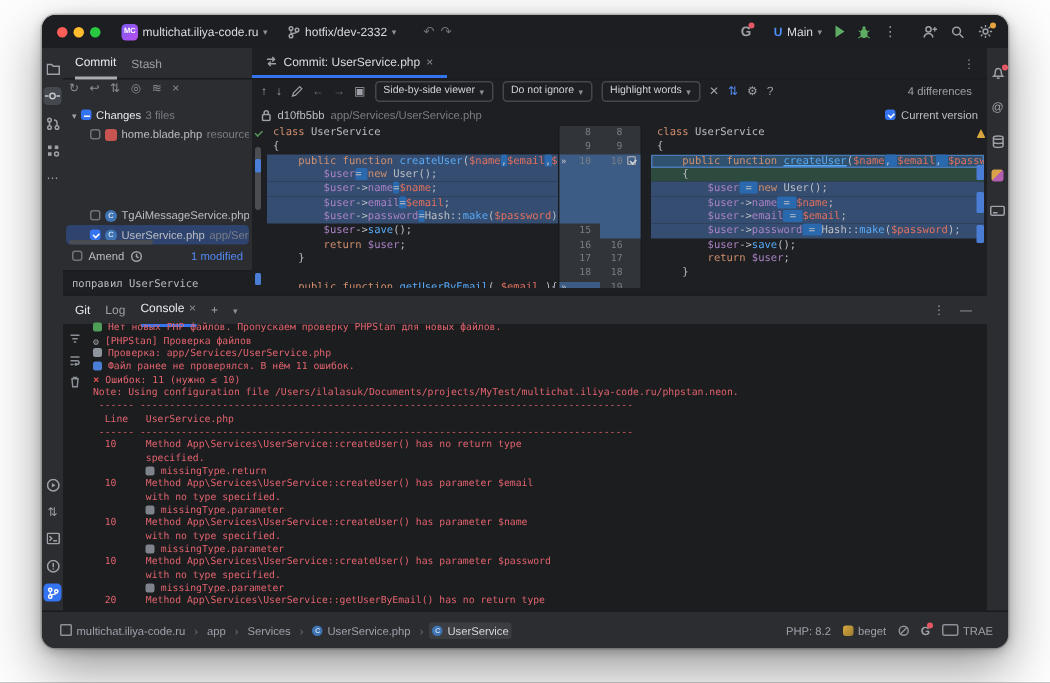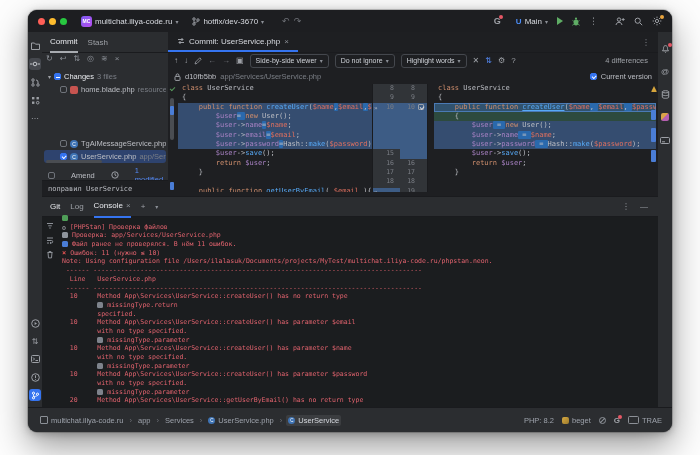--- a/index.html
+++ b/index.html
@@ -41,21 +41,21 @@
   .cb{width:7px;height:7px;border:1px solid #6f737a;border-radius:2px;box-sizing:border-box;flex:none;position:relative}
   .cb.on{background:#3574f0;border-color:#3574f0}
   .cb.on::after{content:"";position:absolute;left:1.4px;top:1.2px;width:3.4px;height:1.8px;border-left:1px solid #fff;border-bottom:1px solid #fff;transform:rotate(-45deg)}
   .cb.ind::after{content:"";position:absolute;left:1px;top:2.5px;width:3.6px;height:1.4px;background:#fff}
   .cb.ind{background:#3574f0;border-color:#3574f0}
   .fic{width:8px;height:8px;border-radius:50%;flex:none;display:flex;align-items:center;justify-content:center;font-size:5px;color:#fff}
   .fic.class{background:#3f74b5}
   .fic.blade{background:#c75450;border-radius:2px}
   .gray{color:#7a7e85}
   .hsb{position:absolute;left:4px;top:128px;width:56px;height:3px;border-radius:2px;background:#4a4d52}
-  .amend{position:absolute;left:6px;top:134px;width:114px;display:flex;align-items:center;gap:16px;font-size:7.5px;color:#bcbec4}
+  .amend{position:absolute;left:6px;top:134px;width:114px;display:flex;align-items:center;gap:4px;font-size:7.5px;color:#bcbec4}
   .mod{margin-left:auto;color:#548af7}
   .msg{position:absolute;left:0;top:148px;width:126px;height:22px;background:#1e1f22;border-top:1px solid #1a1b1e;border-bottom:1px solid #1a1b1e;
       font-family:"DejaVu Sans Mono",monospace;font-size:7px;color:#bcbec4;padding:4px 0 0 6px;box-sizing:border-box}
   
   .editor{position:absolute;left:140px;top:22px;width:490px;height:164px;background:#1e1f22}
   .tabbar{position:absolute;left:0;top:0;width:100%;height:20px;border-bottom:1px solid #1a1b1e;display:flex;align-items:center}
   .etab{height:20px;display:flex;align-items:center;gap:4px;padding:0 9px;border-bottom:2px solid #3574f0;color:#d7dae0;font-size:8px;box-sizing:border-box}
   .etab .x{color:#8c9097;font-size:8px}
   .tabmore{margin-left:auto;color:#8c9097;padding-right:8px;font-size:8px}
   .dtools{position:absolute;left:6px;top:20px;width:478px;height:17px;display:flex;align-items:center;gap:6px;color:#9da0a6;font-size:8px}
@@ -135,21 +135,21 @@
       </span>
       <span class="tb-item" style="margin-left:10px">
         <span>
             <svg width="8" height="9" viewBox="0 0 8 9">
               <circle cx="2" cy="2" r="1.2" fill="none" stroke="#9da0a6"></circle>
               <circle cx="2" cy="7" r="1.2" fill="none" stroke="#9da0a6"></circle>
               <circle cx="6" cy="3" r="1.2" fill="none" stroke="#9da0a6"></circle>
               <path d="M2 3.2v2.6M2 5.4c2.6 0 4-.8 4-1.2" fill="none" stroke="#9da0a6" stroke-width=".8"></path>
             </svg>
           </span>
-        <span>hotfix/dev-3670</span>
+        <span>hotfix/dev-2332</span>
         <span class="caret">▾</span>
       </span>
       <span class="dimtxt" style="margin-left:14px;font-size:9px">↶</span>
       <span class="dimtxt" style="font-size:9px">↷</span>
     </div>
     <div class="tb-right">
       <span class="icnwrap">
           <span class="gtxt">G</span>
           <span class="badge r-red"></span>
         </span>
@@ -499,20 +499,21 @@
             </div>
           </div>
       </div>
       <div class="pane" id="pane-right">
           <div class="crow "><span class="tk-k">class</span><span class="tk-t"> UserService</span></div>
           <div class="crow "><span class="tk-t">{</span></div>
           <div class="crow chg sel"><span class="tk-t">    </span><span class="tk-k">public</span><span class="tk-t"> </span><span class="tk-k">function</span><span class="tk-t"> </span><span class="tk-fu">createUser</span><span class="tk-t">(</span><span class="tk-p">$name</span><span class="tk-t tk-h">, </span><span class="tk-p">$email</span><span class="tk-t tk-h">, </span><span class="tk-p">$password</span></div>
           <div class="crow grn"><span class="tk-t">    {</span></div>
           <div class="crow chg"><span class="tk-t">        </span><span class="tk-v">$user</span><span class="tk-t tk-h"> = </span><span class="tk-k">new</span><span class="tk-t"> User();</span></div>
           <div class="crow chg"><span class="tk-t">        </span><span class="tk-v">$user</span><span class="tk-t">-&gt;</span><span class="tk-v">name</span><span class="tk-t tk-h"> = </span><span class="tk-p">$name</span><span class="tk-t">;</span></div>
+          <div class="crow chg"><span class="tk-t">        </span><span class="tk-v">$user</span><span class="tk-t">-&gt;</span><span class="tk-v">email</span><span class="tk-t tk-h"> = </span><span class="tk-p">$email</span><span class="tk-t">;</span></div>
           <div class="crow chg"><span class="tk-t">        </span><span class="tk-v">$user</span><span class="tk-t">-&gt;</span><span class="tk-v">password</span><span class="tk-t tk-h"> = </span><span class="tk-t">Hash</span><span class="tk-t">::</span><span class="tk-f">make</span><span class="tk-t">(</span><span class="tk-p">$password</span><span class="tk-t">);</span></div>
           <div class="crow "><span class="tk-t">        </span><span class="tk-v">$user</span><span class="tk-t">-&gt;</span><span class="tk-f">save</span><span class="tk-t">();</span></div>
           <div class="crow "><span class="tk-t">        </span><span class="tk-k">return</span><span class="tk-t"> </span><span class="tk-v">$user</span><span class="tk-t">;</span></div>
           <div class="crow "><span class="tk-t">    }</span></div>
           <div class="crow "></div>
         </div>
       <div class="errstripe">
         <span class="mark" style="left:1px;top:2px;width:0;height:0;border-left:3.5px solid transparent;border-right:3.5px solid transparent;border-bottom:6px solid #d6a53c"></span>
         <span class="mark" style="left:1px;top:26px;width:5px;height:10px;background:#4a7dd6"></span>
         <span class="mark" style="left:1px;top:44px;width:5px;height:14px;background:#4a7dd6"></span>
@@ -548,32 +549,32 @@
             <path d="M5 6l-1 .9 1 .9" fill="none" stroke="#8c9097"></path>
           </svg>
         </span>
       <span>
           <svg width="8" height="9" viewBox="0 0 8 9">
             <path d="M1.5 2.5h5M3 2.5V1.6h2v.9M2 2.5l.5 5.4h3l.5-5.4" fill="none" stroke="#8c9097"></path>
           </svg>
         </span>
     </div>
     <div class="console" id="console-lines" style="margin-top: -3px;">
-        <div class="cline"><span class="ci green"></span></div>
+        <div class="cline"><span class="ci green"></span><span>Нет новых PHP файлов. Пропускаем проверку PHPStan для новых файлов.</span></div>
         <div class="cline"><span class="ci gear">⚙</span><span>[PHPStan] Проверка файлов</span></div>
         <div class="cline"><span class="ci file"></span><span>Проверка: app/Services/UserService.php</span></div>
         <div class="cline"><span class="ci blue"></span><span>Файл ранее не проверялся. В нём 11 ошибок.</span></div>
         <div class="cline"><span class="cx">×</span><span>Ошибок: 11 (нужно ≤ 10)</span></div>
         <div class="cline"><span>Note: Using configuration file /Users/ilalasuk/Documents/projects/MyTest/multichat.iliya-code.ru/phpstan.neon.</span></div>
         <div class="cline"><span> ------ ------------------------------------------------------------------------------------</span></div>
         <div class="cline"><span>  Line   UserService.php</span></div>
         <div class="cline"><span> ------ ------------------------------------------------------------------------------------</span></div>
         <div class="cline"><span>  10     Method App\Services\UserService::createUser() has no return type</span></div>
+        <div class="cline"><span>         specified.</span></div>
         <div class="cline"><span>         </span><span class="ci tag"></span><span>missingType.return</span></div>
-        <div class="cline"><span>         specified.</span></div>
         <div class="cline"><span>  10     Method App\Services\UserService::createUser() has parameter $email</span></div>
         <div class="cline"><span>         with no type specified.</span></div>
         <div class="cline"><span>         </span><span class="ci tag"></span><span>missingType.parameter</span></div>
         <div class="cline"><span>  10     Method App\Services\UserService::createUser() has parameter $name</span></div>
         <div class="cline"><span>         with no type specified.</span></div>
         <div class="cline"><span>         </span><span class="ci tag"></span><span>missingType.parameter</span></div>
         <div class="cline"><span>  10     Method App\Services\UserService::createUser() has parameter $password</span></div>
         <div class="cline"><span>         with no type specified.</span></div>
         <div class="cline"><span>         </span><span class="ci tag"></span><span>missingType.parameter</span></div>
         <div class="cline"><span>  20     Method App\Services\UserService::getUserByEmail() has no return type</span></div>

